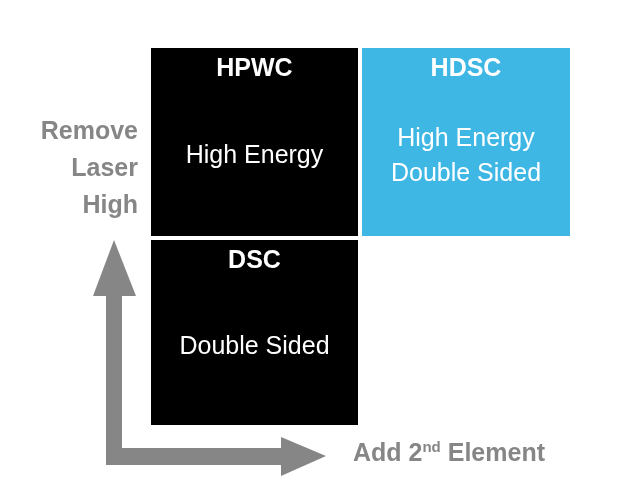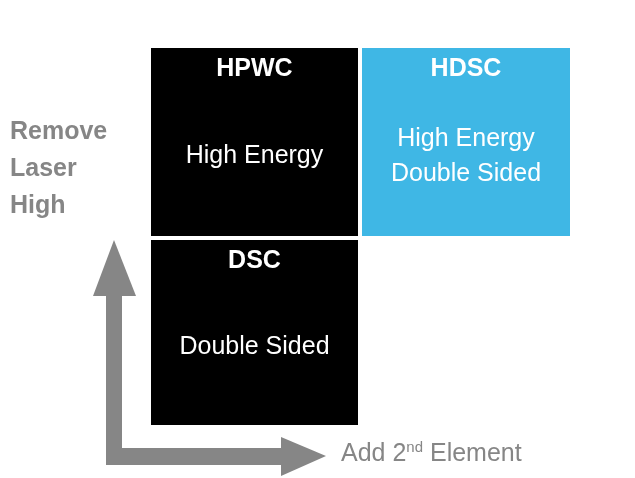--- a/index.html
+++ b/index.html
@@ -24,34 +24,34 @@
     left: 0; top: 0;
     width: 635px; height: 478px;
     z-index: 0;
   }
   .arrows polygon, .arrows rect { fill: var(--axis-gray); }
   .ylabel {
     position: absolute;
     left: 10px;
     top: 112px;
     width: 128px;
-    text-align: left;
+    text-align: right;
     color: var(--axis-gray);
     font-size: 25px;
     font-weight: bold;
     line-height: 37px;
     z-index: 1;
   }
   .xlabel {
     position: absolute;
-    left: 341px;
+    left: 353px;
     top: 438px;
     color: var(--axis-gray);
     font-size: 25px;
-    font-weight: normal;
+    font-weight: bold;
     white-space: pre;
     z-index: 1;
   }
   .xlabel sup {
     font-size: 15px;
     vertical-align: super;
     line-height: 0;
   }
   .grid {
     position: absolute;

